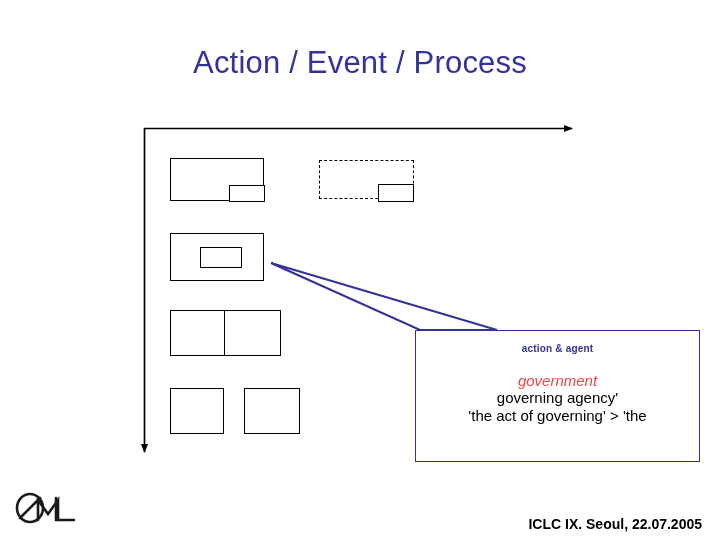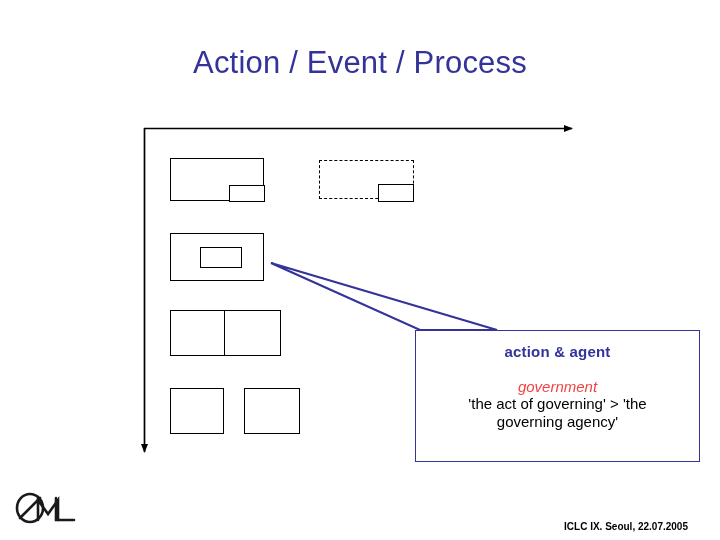--- a/index.html
+++ b/index.html
@@ -68,21 +68,21 @@
     top: 330px;
     width: 285px;
     height: 132px;
     box-sizing: border-box;
     border: 1.3px solid #333399;
     background: #ffffff;
     text-align: center;
   }
   #callout-heading {
     margin-top: 12px;
-    font-size: 15px;
+    font-size: 10px;
     color: #333399;
     font-family: "Liberation Sans", sans-serif;
     font-weight: bold;
     letter-spacing: 0.2px;
   }
   #callout-term {
     margin-top: 18px;
     font-size: 15px;
     font-style: italic;
     color: #ef4444;
@@ -91,23 +91,23 @@
   .callout-gloss {
     font-size: 15px;
     color: #000000;
     line-height: 1.22;
     font-family: "Liberation Sans", sans-serif;
   }
 
   
   #footer-note {
     position: absolute;
-    right: 32px;
+    right: 18px;
     bottom: 8px;
-    font-size: 10px;
+    font-size: 14px;
     font-weight: bold;
     color: #000000;
     font-family: "Liberation Sans", sans-serif;
     white-space: nowrap;
     padding-left: 42px;
   }
 
   #logo {
     position: absolute;
     left: 10px;
@@ -150,22 +150,22 @@
 
   <div class="dbox" style="left:170px; top:310px; width:55px;  height:46px;"></div>
   <div class="dbox" style="left:224px; top:310px; width:57px;  height:46px;"></div>
 
   <div class="dbox" style="left:170px; top:388px; width:54px;  height:46px;"></div>
   <div class="dbox" style="left:244px; top:388px; width:56px;  height:46px;"></div>
 
   <div id="callout">
     <div id="callout-heading">action &amp; agent</div>
     <div id="callout-term">government</div>
+    <div class="callout-gloss">governing agency'</div>
     <div class="callout-gloss">'the act of governing' &gt; 'the</div>
-    <div class="callout-gloss">governing agency'</div>
   </div>
 
   <div id="footer-note">ICLC IX. Seoul, 22.07.2005</div>
 
   <svg id="logo" viewBox="0 0 70 48" xmlns="http://www.w3.org/2000/svg">
     <g fill="none" stroke="#1a1a1a" stroke-width="2.6" stroke-linecap="round">
       <ellipse cx="20" cy="24" rx="13" ry="14"></ellipse>
       <path d="M10 34 L30 14"></path>
       <path d="M28 36 L28 16 L38 30 L48 16 L48 36"></path>
       <path d="M46 14 L46 36 L64 36"></path>

